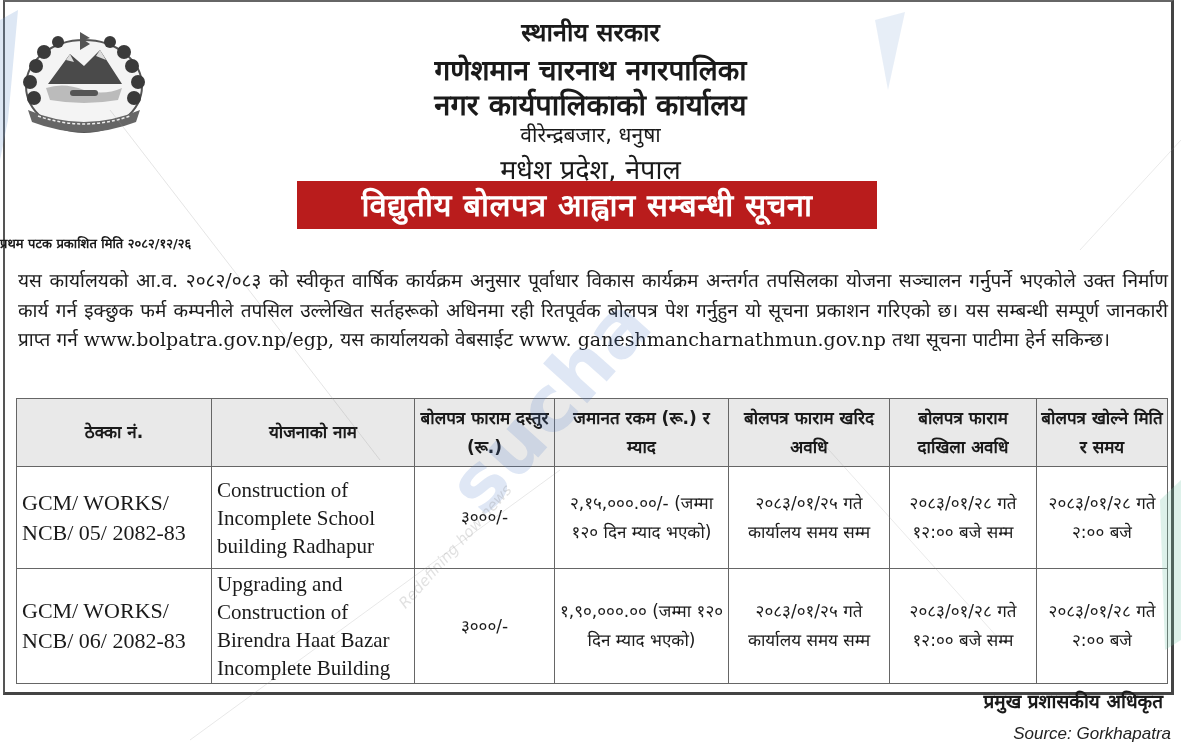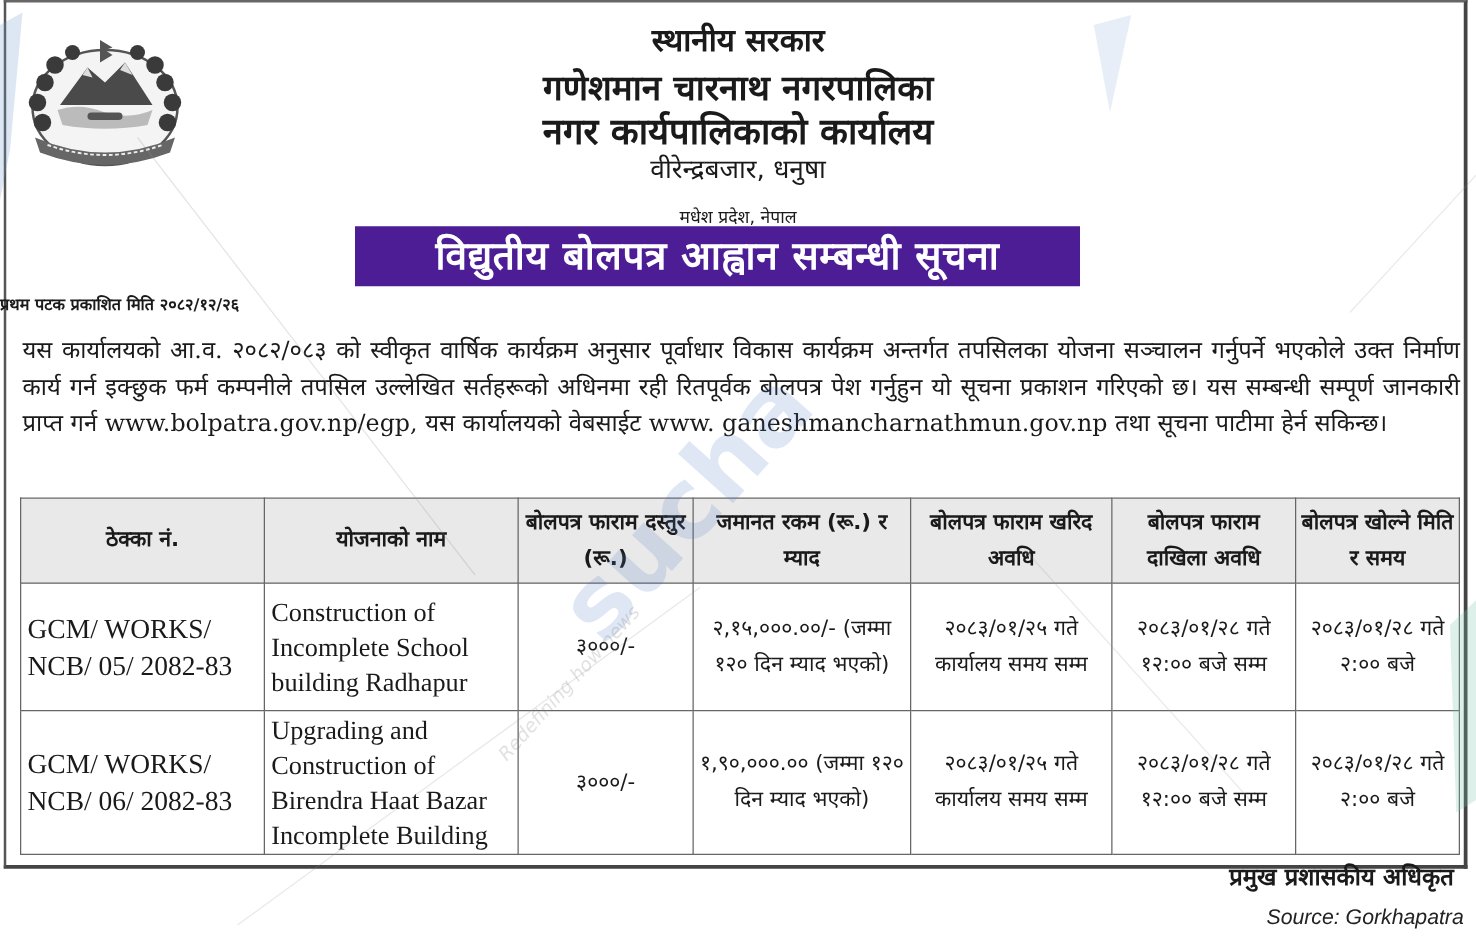--- a/index.html
+++ b/index.html
@@ -11,24 +11,24 @@
            border-right: 3px solid #444; border-bottom: 3px solid #444; background: #fff; }
 
   .emblem { position: absolute; left: 14px; top: 26px; width: 140px; height: 112px; }
 
   .hdr { position: absolute; left: 0; width: 1181px; text-align: center;
          font-family: "DejaVu Sans", "Liberation Sans", sans-serif; font-weight: bold; color: #1a1a1a; }
   .hdr.l1 { top: 14px; font-size: 25px; }
   .hdr.l2 { top: 50px; font-size: 28px; }
   .hdr.l3 { top: 84px; font-size: 29px; }
   .hdr.l4 { top: 120px; font-size: 21px; font-weight: normal; }
-  .hdr.l5 { top: 150px; font-size: 14px; font-weight: normal; margin-top: 13px; }
+  .hdr.l5 { top: 150px; font-size: 27px; font-weight: normal; }
 
-  .title-bar { position: absolute; left: 284px; top: 181px; width: 580px; height: 48px;
-               background: #4c1d95; color: #fff; text-align: center;
+  .title-bar { position: absolute; left: 297px; top: 181px; width: 580px; height: 48px;
+               background: #b91c1c; color: #fff; text-align: center;
                font-family: "DejaVu Sans", "Liberation Sans", sans-serif; font-weight: bold;
                font-size: 31px; line-height: 48px; letter-spacing: 0.5px; }
 
   .pub-date { position: absolute; left: 0; width: 1181px; top: 234px; 
               font-family: "DejaVu Sans", "Liberation Sans", sans-serif; font-size: 13px; font-weight: bold; }
 
   .body-text { position: absolute; left: 18px; top: 266px; width: 1150px;
                font-size: 19px; line-height: 29.5px; text-align: justify;
                font-family: "DejaVu Serif", "Liberation Serif", serif; }
 

